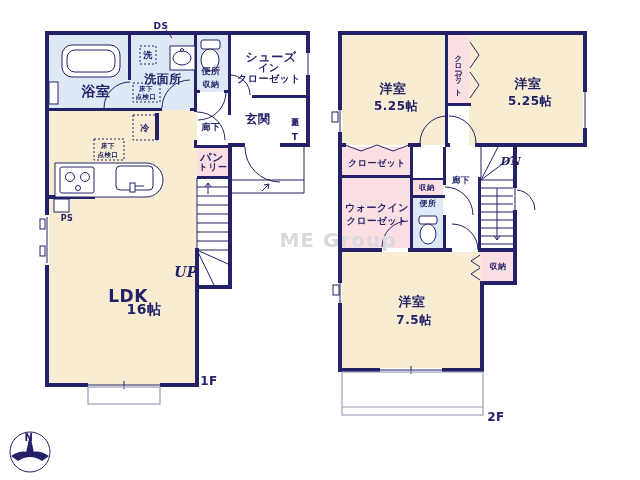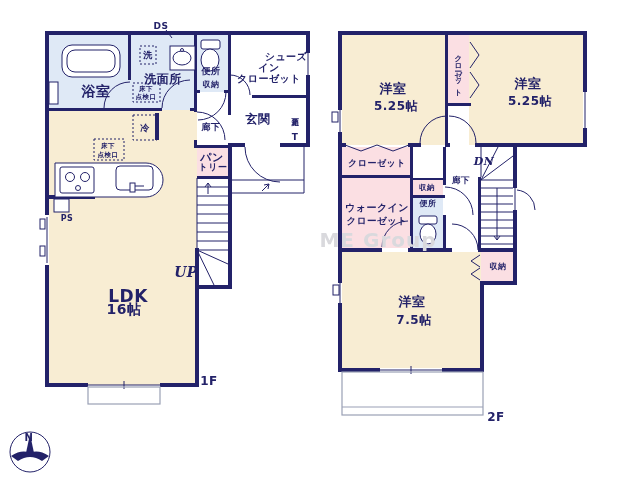--- a/index.html
+++ b/index.html
@@ -12,21 +12,21 @@
   .fix{fill:#fff;stroke:var(--wall,#232269);stroke-width:1;}
   .gray{stroke:var(--gray,#99a0b5);stroke-width:1.2;fill:none;}
   .cream{fill:var(--cream,#f8edd3);}
   .pink{fill:var(--pink,#fbdfe3);}
   .blue{fill:var(--blue,#dfe9f6);}
   .lbl{position:absolute;transform:translate(-50%,-50%);color:var(--wall,#232269);
        font-weight:bold;white-space:nowrap;line-height:1;letter-spacing:0.5px;}
   .v{writing-mode:vertical-rl;text-orientation:upright;letter-spacing:0;}
   .it{font-family:"DejaVu Serif",serif;font-style:italic;}
   .wm{position:absolute;transform:translate(-50%,-50%);color:var(--watermark,#d9d9dd);
-      font-size:20px;font-weight:bold;letter-spacing:1px;white-space:nowrap;margin-left:40px;}
+      font-size:20px;font-weight:bold;letter-spacing:1px;white-space:nowrap;}
 </style>
 </head>
 <body>
 
 <div id="stage">
 
 <svg id="plan-svg" width="640" height="480" viewBox="0 0 640 480">
 
   <g>
     <rect class="blue" x="49" y="35" width="145" height="75"></rect>
@@ -200,50 +200,50 @@
 </svg>
 
 <div class="lbl" style="left:161px;top:26px;font-size:9px">DS</div>
 <div class="lbl" style="left:96px;top:91px;font-size:14px">浴室</div>
 <div class="lbl" style="left:163px;top:79px;font-size:12px">洗面所</div>
 <div class="lbl" style="left:148px;top:55px;font-size:9px">洗</div>
 <div class="lbl" style="left:146px;top:89px;font-size:6.5px">床下</div>
 <div class="lbl" style="left:146px;top:97px;font-size:6.5px">点検口</div>
 <div class="lbl" style="left:211px;top:71px;font-size:9px">便所</div>
 <div class="lbl" style="left:211px;top:85px;font-size:8px">収納</div>
-<div class="lbl" style="left:286px;top:57px;font-size:10px">シューズ</div>
+<div class="lbl" style="left:271px;top:57px;font-size:12px">シューズ</div>
 <div class="lbl" style="left:269px;top:68px;font-size:10px">イン</div>
 <div class="lbl" style="left:269px;top:79px;font-size:10px">クローゼット</div>
 <div class="lbl" style="left:258px;top:119px;font-size:12px">玄関</div>
 <div class="lbl v" style="left:295px;top:112px;font-size:7.5px">下足箱</div>
 <div class="lbl" style="left:295px;top:137px;font-size:9px">T</div>
 <div class="lbl" style="left:211px;top:127px;font-size:9px">廊下</div>
 <div class="lbl" style="left:145px;top:128px;font-size:9px">冷</div>
 <div class="lbl" style="left:108px;top:146px;font-size:6.5px">床下</div>
 <div class="lbl" style="left:108px;top:155px;font-size:6.5px">点検口</div>
 <div class="lbl" style="left:212px;top:157px;font-size:11px">パン</div>
 <div class="lbl" style="left:213px;top:167px;font-size:9px">トリー</div>
 <div class="lbl" style="left:67px;top:219px;font-size:8px">PS</div>
 <div class="lbl" style="left:128px;top:296px;font-size:17px">LDK</div>
-<div class="lbl" style="left:124px;top:309px;font-size:14px">16帖</div>
+<div class="lbl" style="left:144px;top:309px;font-size:14px">16帖</div>
 <div class="lbl it" style="left:186px;top:272px;font-size:14px">UP</div>
 <div class="lbl" style="left:209px;top:381px;font-size:12px">1F</div>
 
 <div class="lbl" style="left:393px;top:88px;font-size:13px">洋室</div>
 <div class="lbl" style="left:396px;top:106px;font-size:12px">5.25帖</div>
 <div class="lbl v" style="left:458px;top:71px;font-size:7.5px">クローゼット</div>
 <div class="lbl" style="left:528px;top:83px;font-size:13px">洋室</div>
 <div class="lbl" style="left:530px;top:101px;font-size:12px">5.25帖</div>
 <div class="lbl" style="left:377px;top:163px;font-size:9px">クローゼット</div>
 <div class="lbl" style="left:377px;top:208px;font-size:10px">ウォークイン</div>
 <div class="lbl" style="left:377px;top:221px;font-size:9.5px">クローゼット</div>
 <div class="lbl" style="left:427px;top:188px;font-size:7.5px">収納</div>
 <div class="lbl" style="left:428px;top:204px;font-size:8px">便所</div>
 <div class="lbl" style="left:461px;top:180px;font-size:8.5px">廊下</div>
-<div class="lbl it" style="left:484px;top:161px;font-size:11px">DN</div>
+<div class="lbl it" style="left:511px;top:161px;font-size:11px">DN</div>
 <div class="lbl" style="left:498px;top:267px;font-size:8px">収納</div>
 <div class="lbl" style="left:412px;top:301px;font-size:13px">洋室</div>
 <div class="lbl" style="left:414px;top:320px;font-size:12px">7.5帖</div>
 <div class="lbl" style="left:496px;top:417px;font-size:12px">2F</div>
 
 <div class="wm" style="left:338px;top:240px">ME Group</div>
 <div class="lbl" style="left:29px;top:438px;font-size:10px">N</div>
 
 </div>
 

